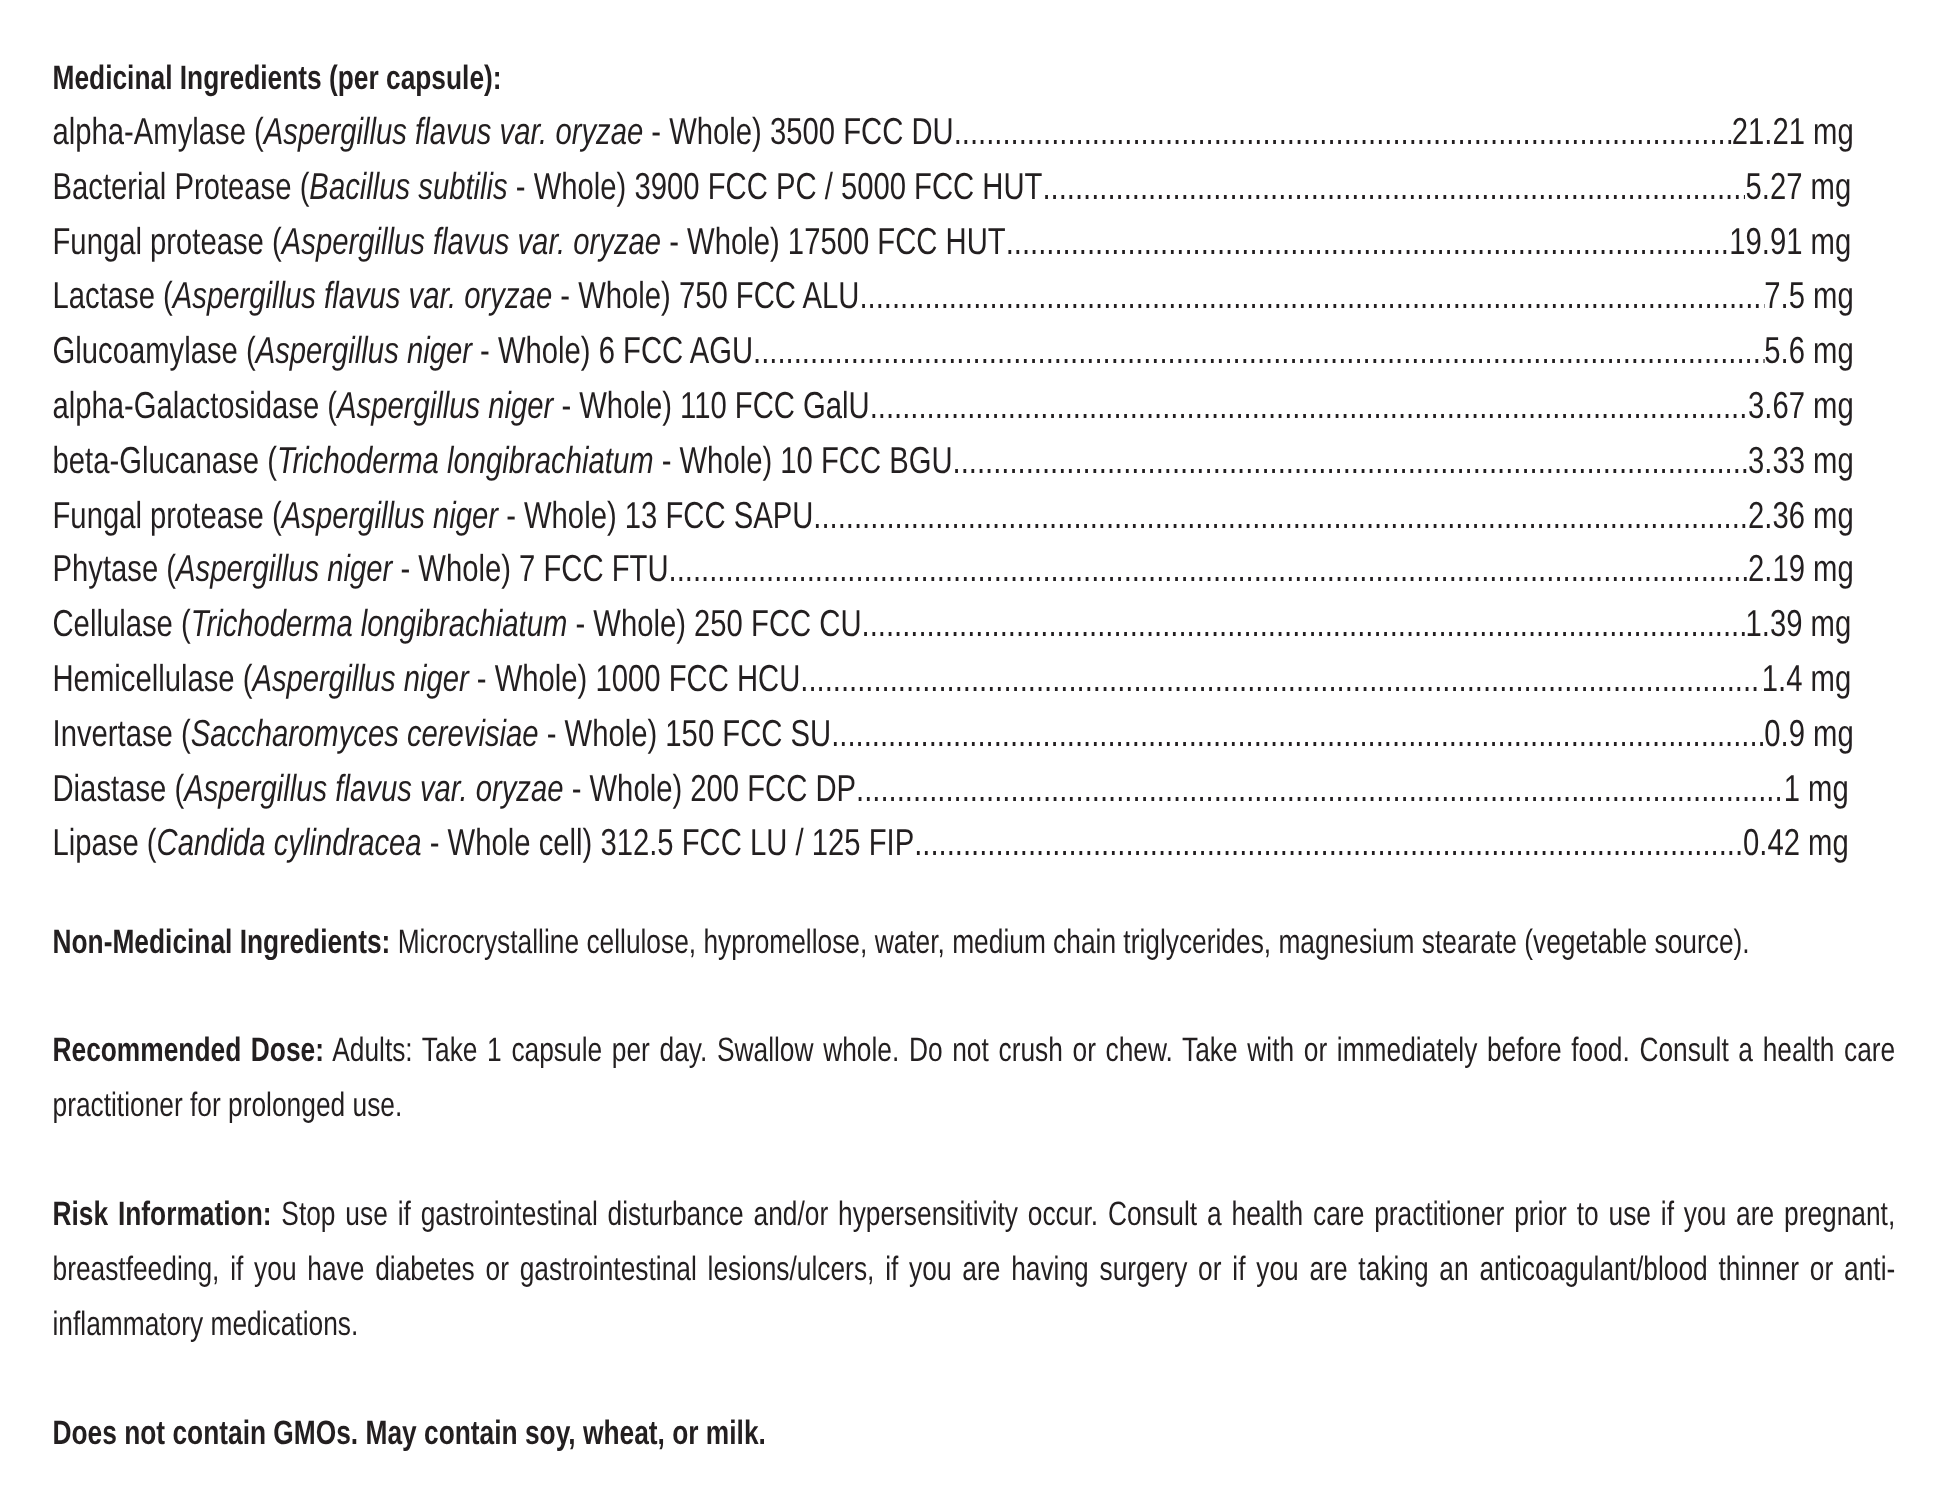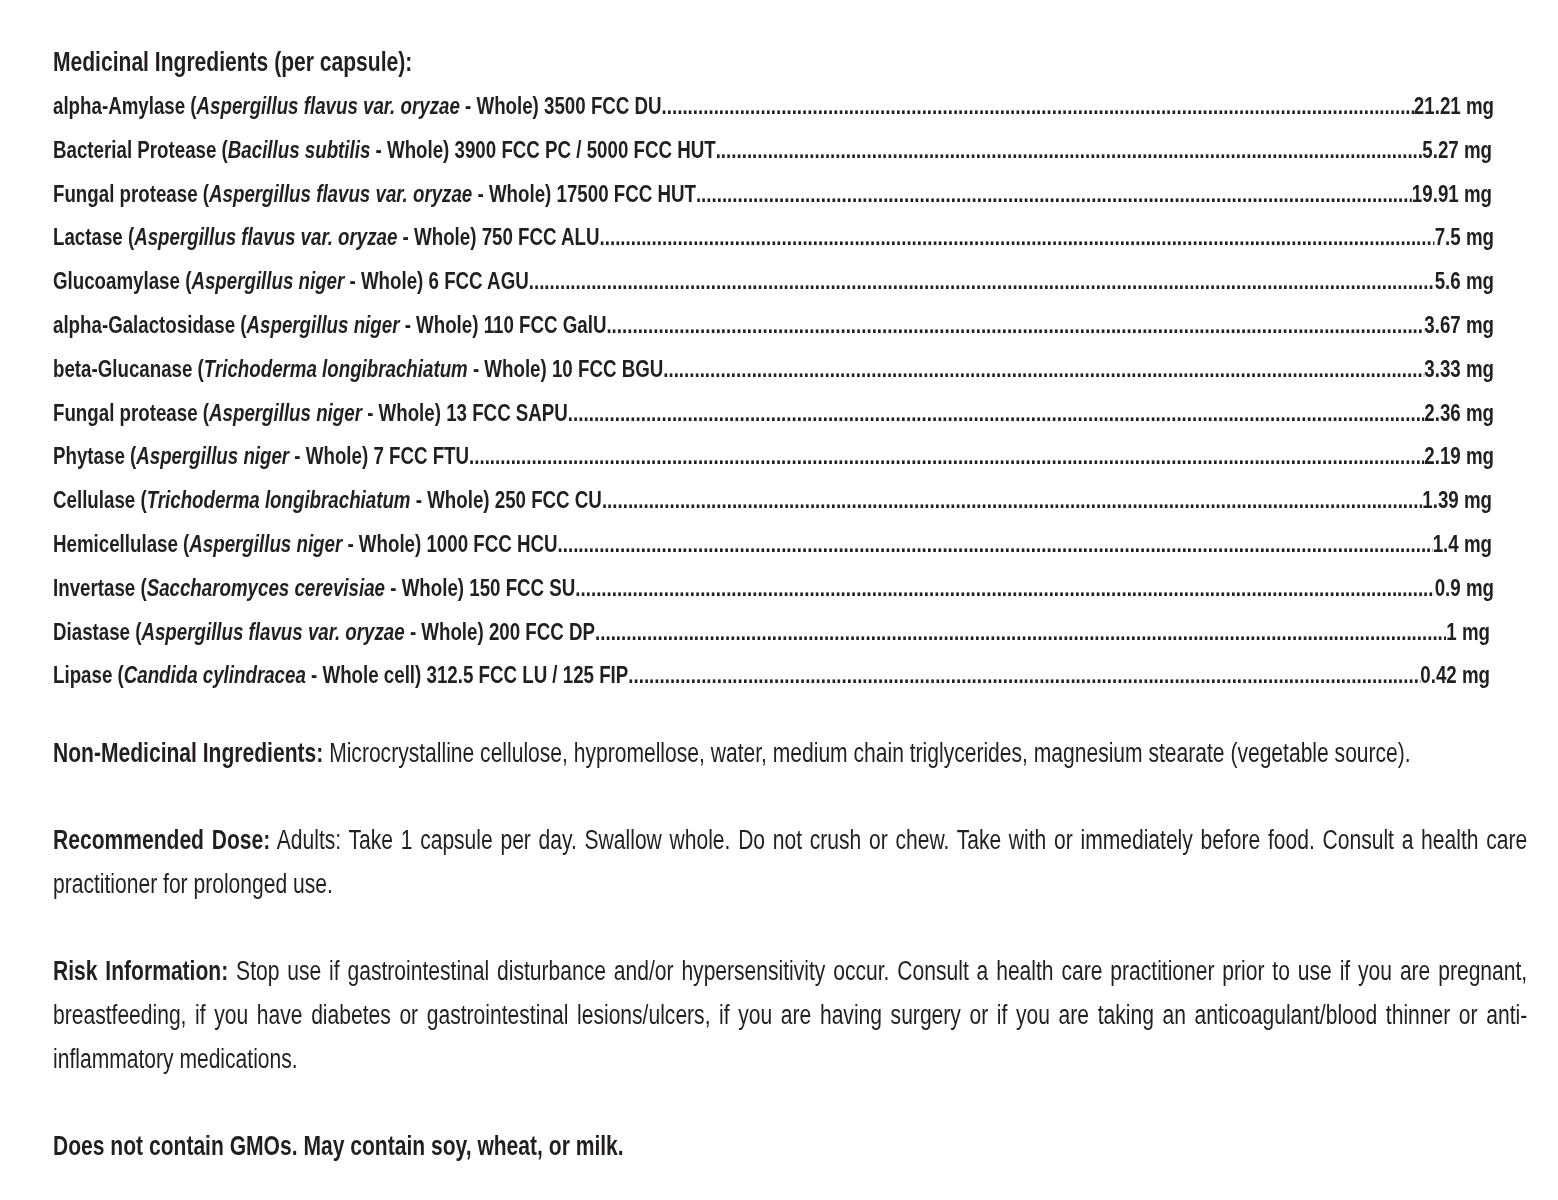--- a/index.html
+++ b/index.html
@@ -1,19 +1,19 @@
 <!DOCTYPE html>
 <html><head>
 <meta charset="utf-8">
 <style>
   html,body{margin:0;padding:0;background:#fff;}
   body{width:1558px;height:1200px;position:relative;overflow:hidden;color:#231f20;font-family:"Liberation Sans",sans-serif;}
-  .wrap{position:absolute;left:53px;top:40px;width:1475px;}
+  .wrap{position:absolute;left:42px;top:40px;width:1475px;}
   .h{font-weight:bold;font-size:27px;height:44px;line-height:44px;white-space:nowrap;transform:scaleX(0.78);transform-origin:0 50%;}
-  .row{position:relative;height:43.8px;line-height:43.8px;font-size:24px;white-space:nowrap;font-weight:bold;}
+  .row{position:relative;height:43.8px;line-height:43.8px;font-size:30px;white-space:nowrap;}
   .row .left{position:absolute;left:0;top:0;width:1900px;transform:scaleX(0.78);transform-origin:0 50%;display:flex;}
   .row .name{white-space:nowrap;}
   .row .dots{flex:1;overflow:hidden;white-space:nowrap;letter-spacing:0;}
   .row .amt{white-space:nowrap;}
   i{font-style:italic;}
   .para{font-size:27px;line-height:44px;width:1890px;transform:scaleX(0.78);transform-origin:0 0;text-align:justify;}
   .para b{font-weight:bold;}
 </style>
 </head>
 <body>

